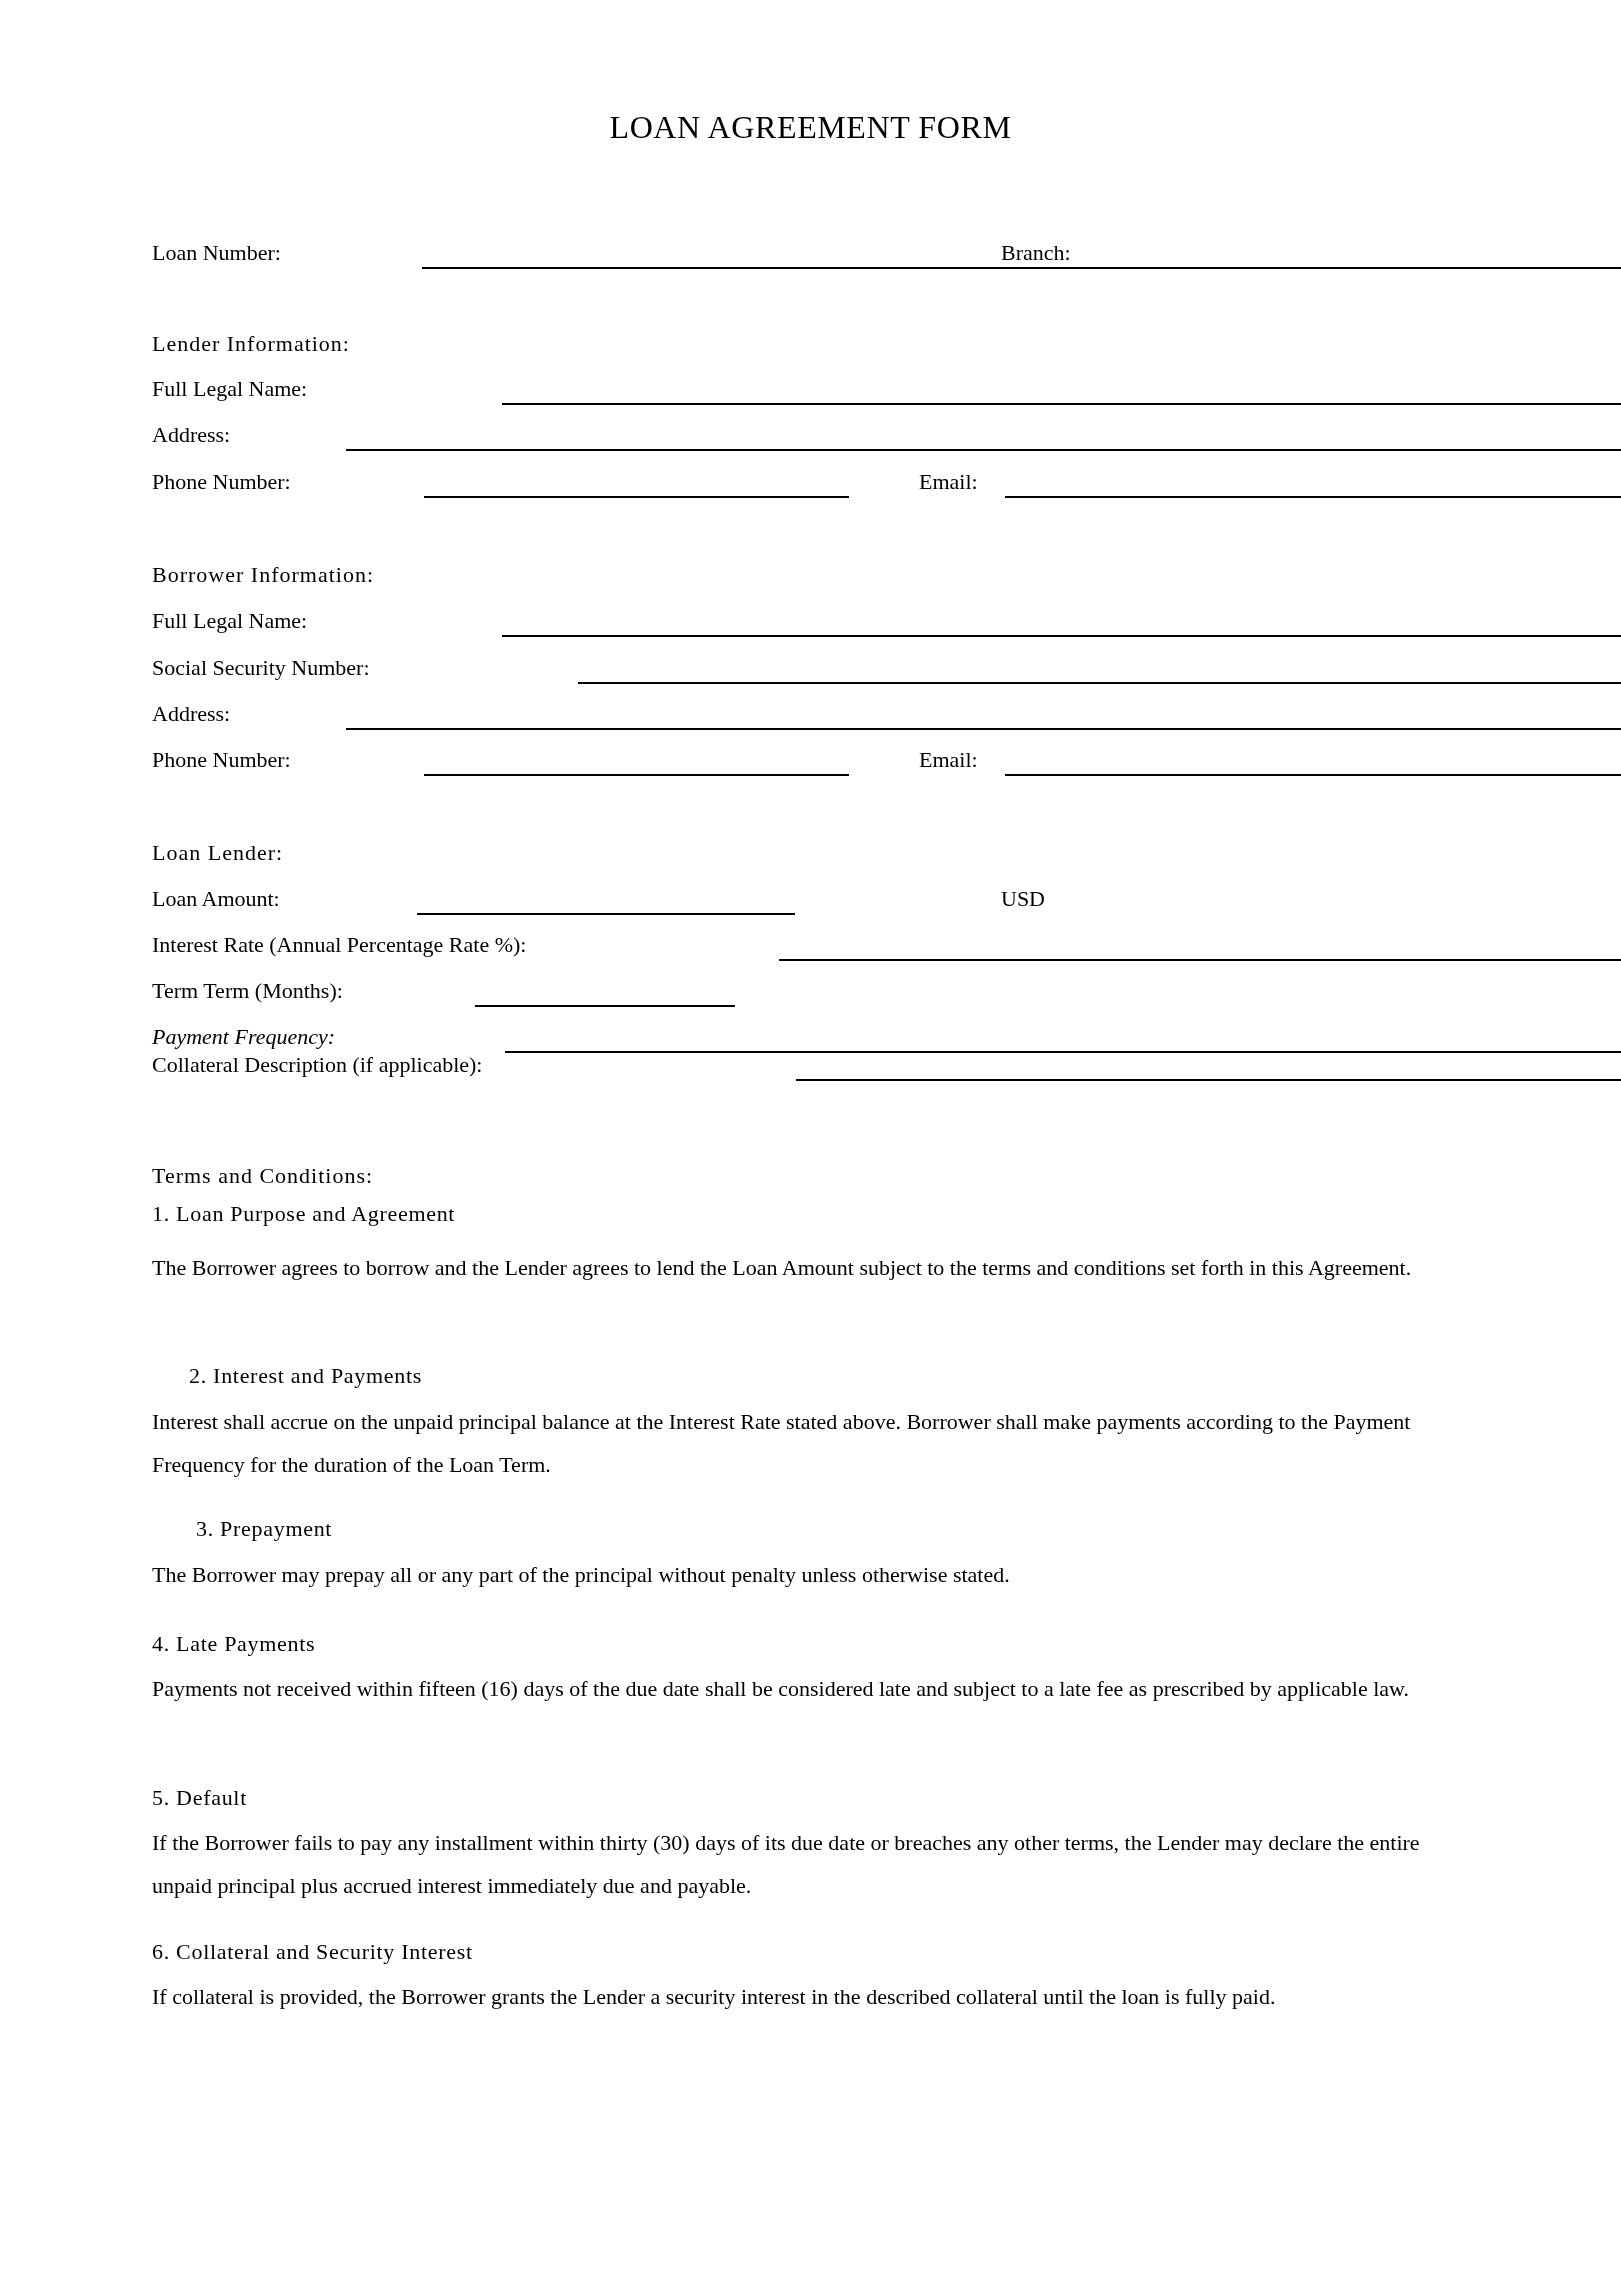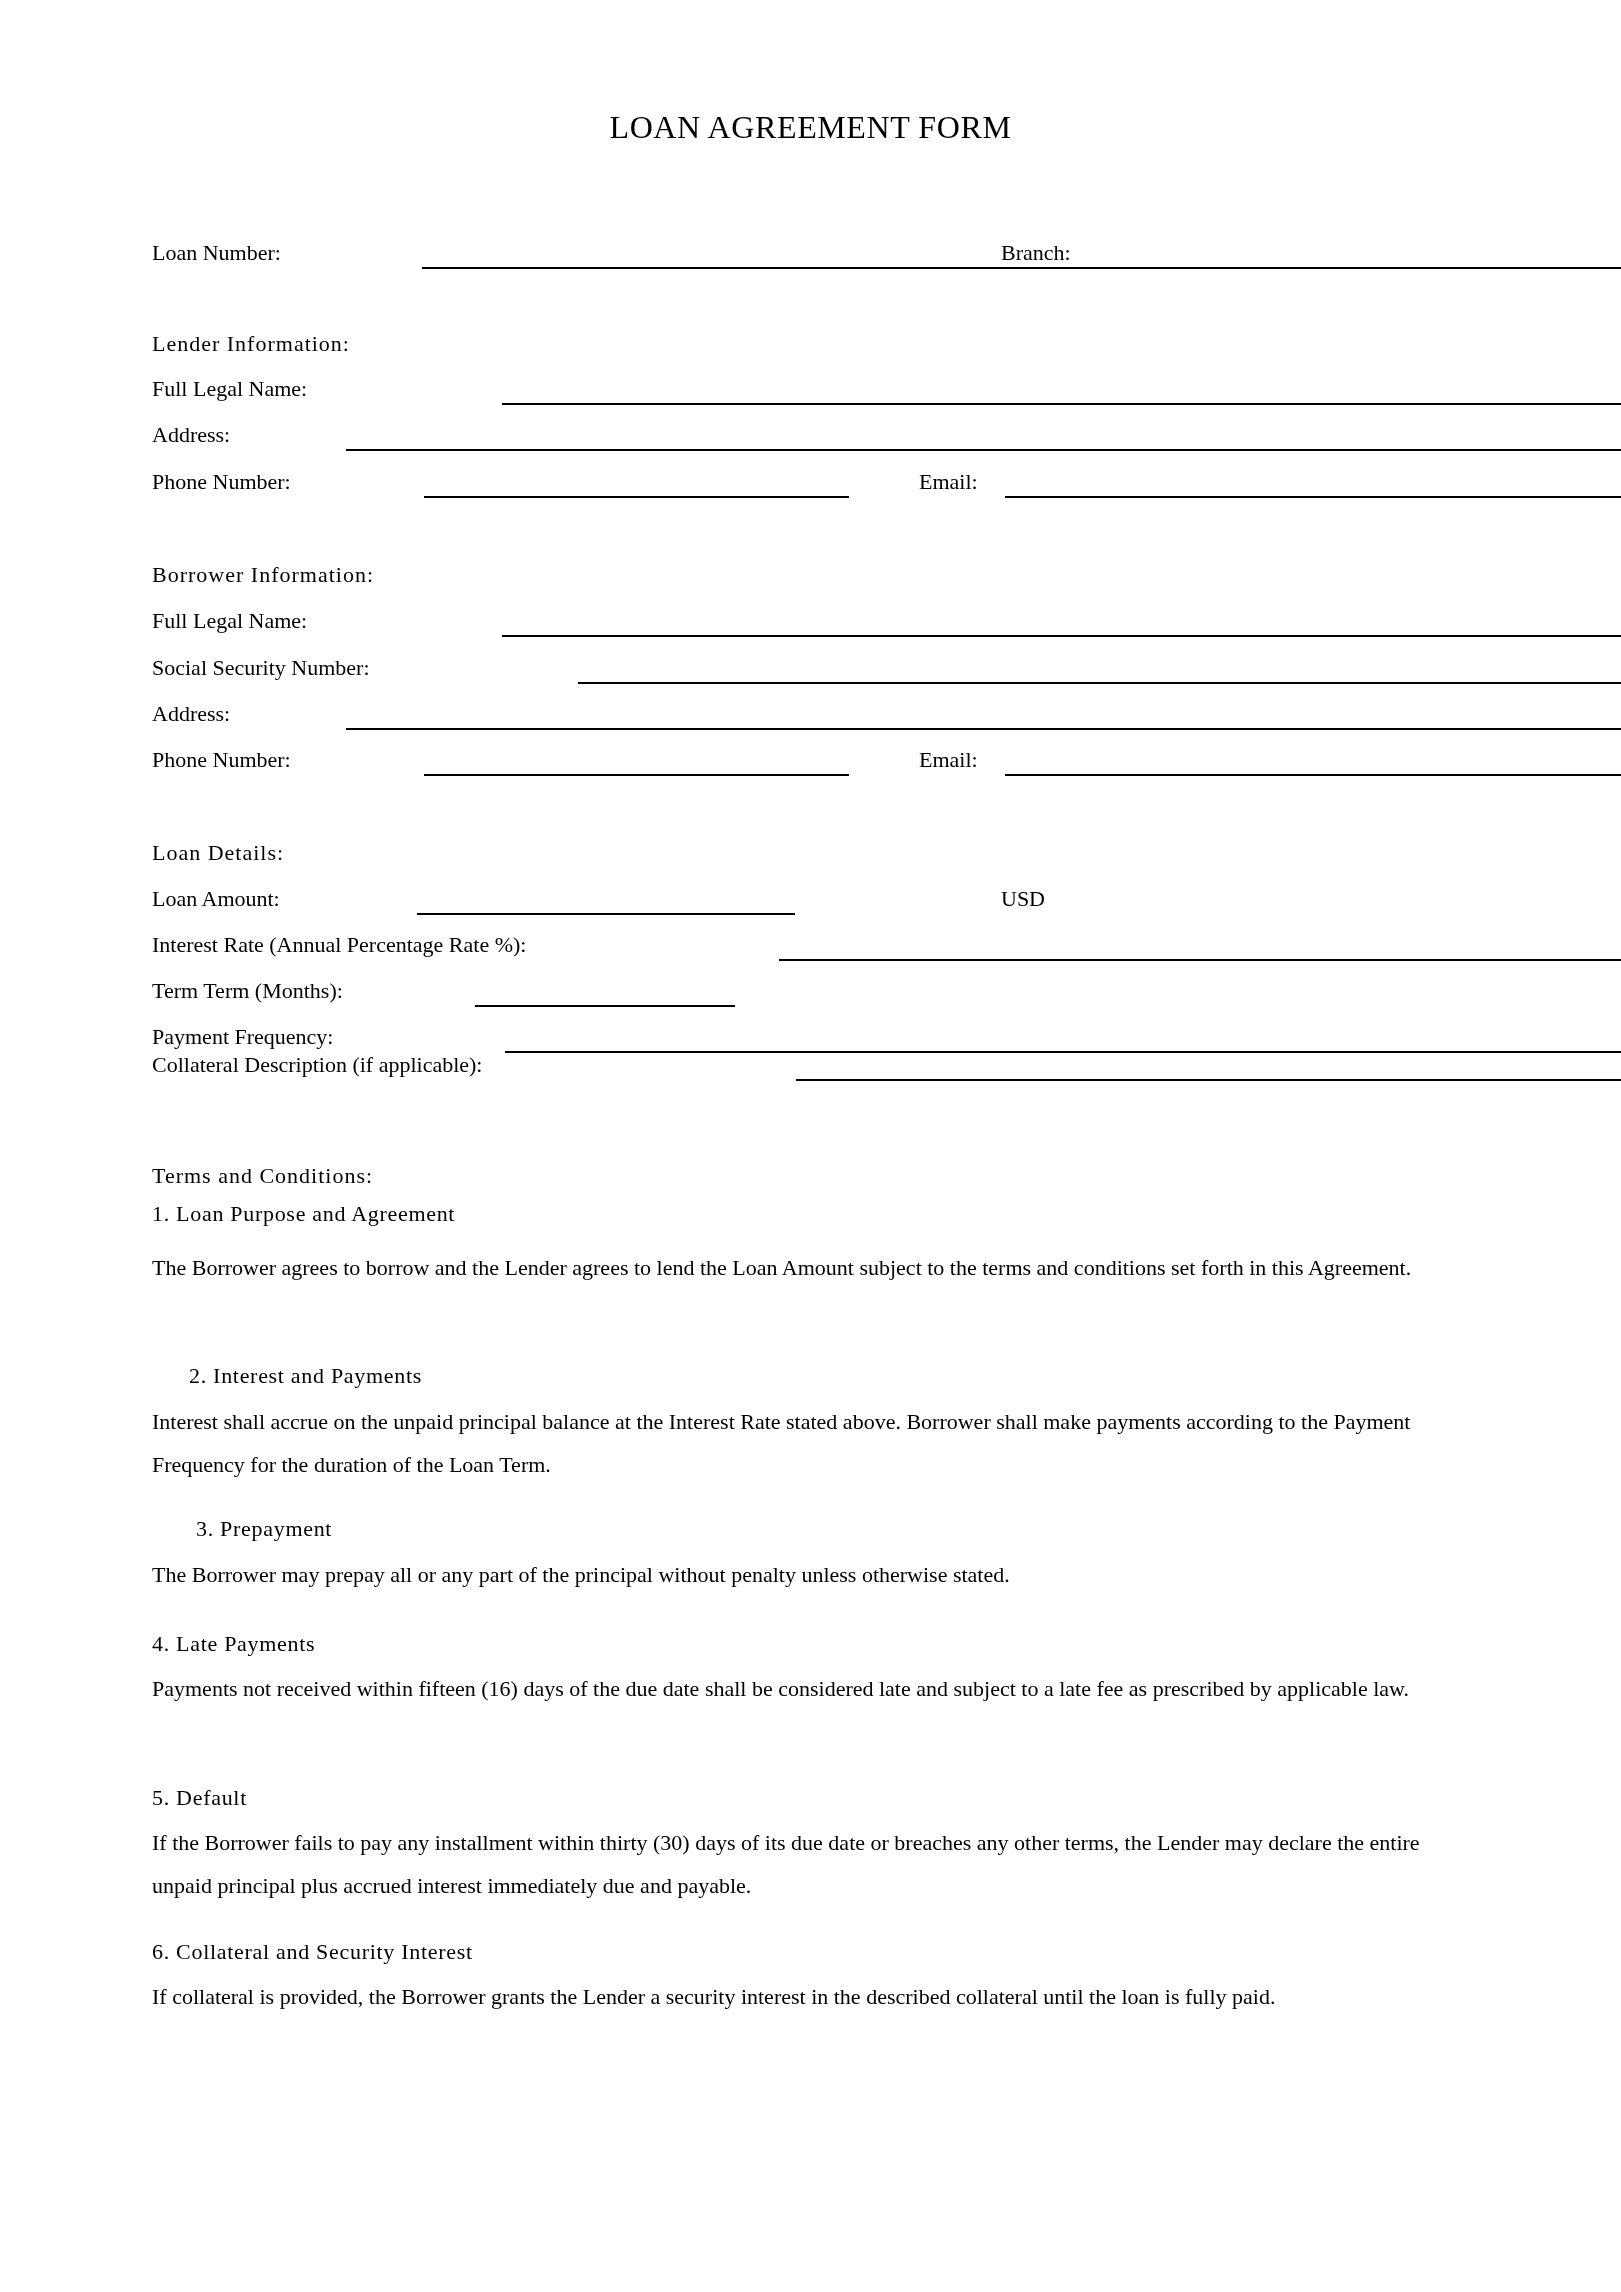--- a/index.html
+++ b/index.html
@@ -142,40 +142,40 @@
   </div>
 
   <div class="row" style="top:746px;">
     <span class="label">Phone Number:</span>
     <span class="rule" style="left:272px; width:425px;"></span>
     <span class="label r" style="left:767px;">Email:</span>
     <span class="rule" style="left:853px; width:622px;"></span>
   </div>
 
   <div class="row" style="top:839px;">
-    <span class="label section-head">Loan Details:</span>
+    <span class="label section-head">Loan Lender:</span>
   </div>
 
   <div class="row" style="top:885px;">
     <span class="label">Loan Amount:</span>
     <span class="rule" style="left:265px; width:378px;"></span>
     <span class="label r" style="left:849px;">USD</span>
   </div>
 
   <div class="row" style="top:931px;">
     <span class="label">Interest Rate (Annual Percentage Rate %):</span>
     <span class="rule" style="left:627px; width:848px;"></span>
   </div>
 
   <div class="row" style="top:977px;">
     <span class="label">Term Term (Months):</span>
     <span class="rule" style="left:323px; width:260px;"></span>
   </div>
 
-  <div class="row" style="top:1023px;">
+  <div class="row" style="top:1023px;font-style:italic;">
     <span class="label">Payment Frequency:</span>
     <span class="rule" style="left:353px; width:1122px;"></span>
   </div>
 
   <div class="row" style="top:1051px;">
     <span class="label">Collateral Description (if applicable):</span>
     <span class="rule" style="left:644px; width:831px;"></span>
   </div>
 
   <div class="tc-head" style="top:1162px;">Terms and Conditions:</div>

